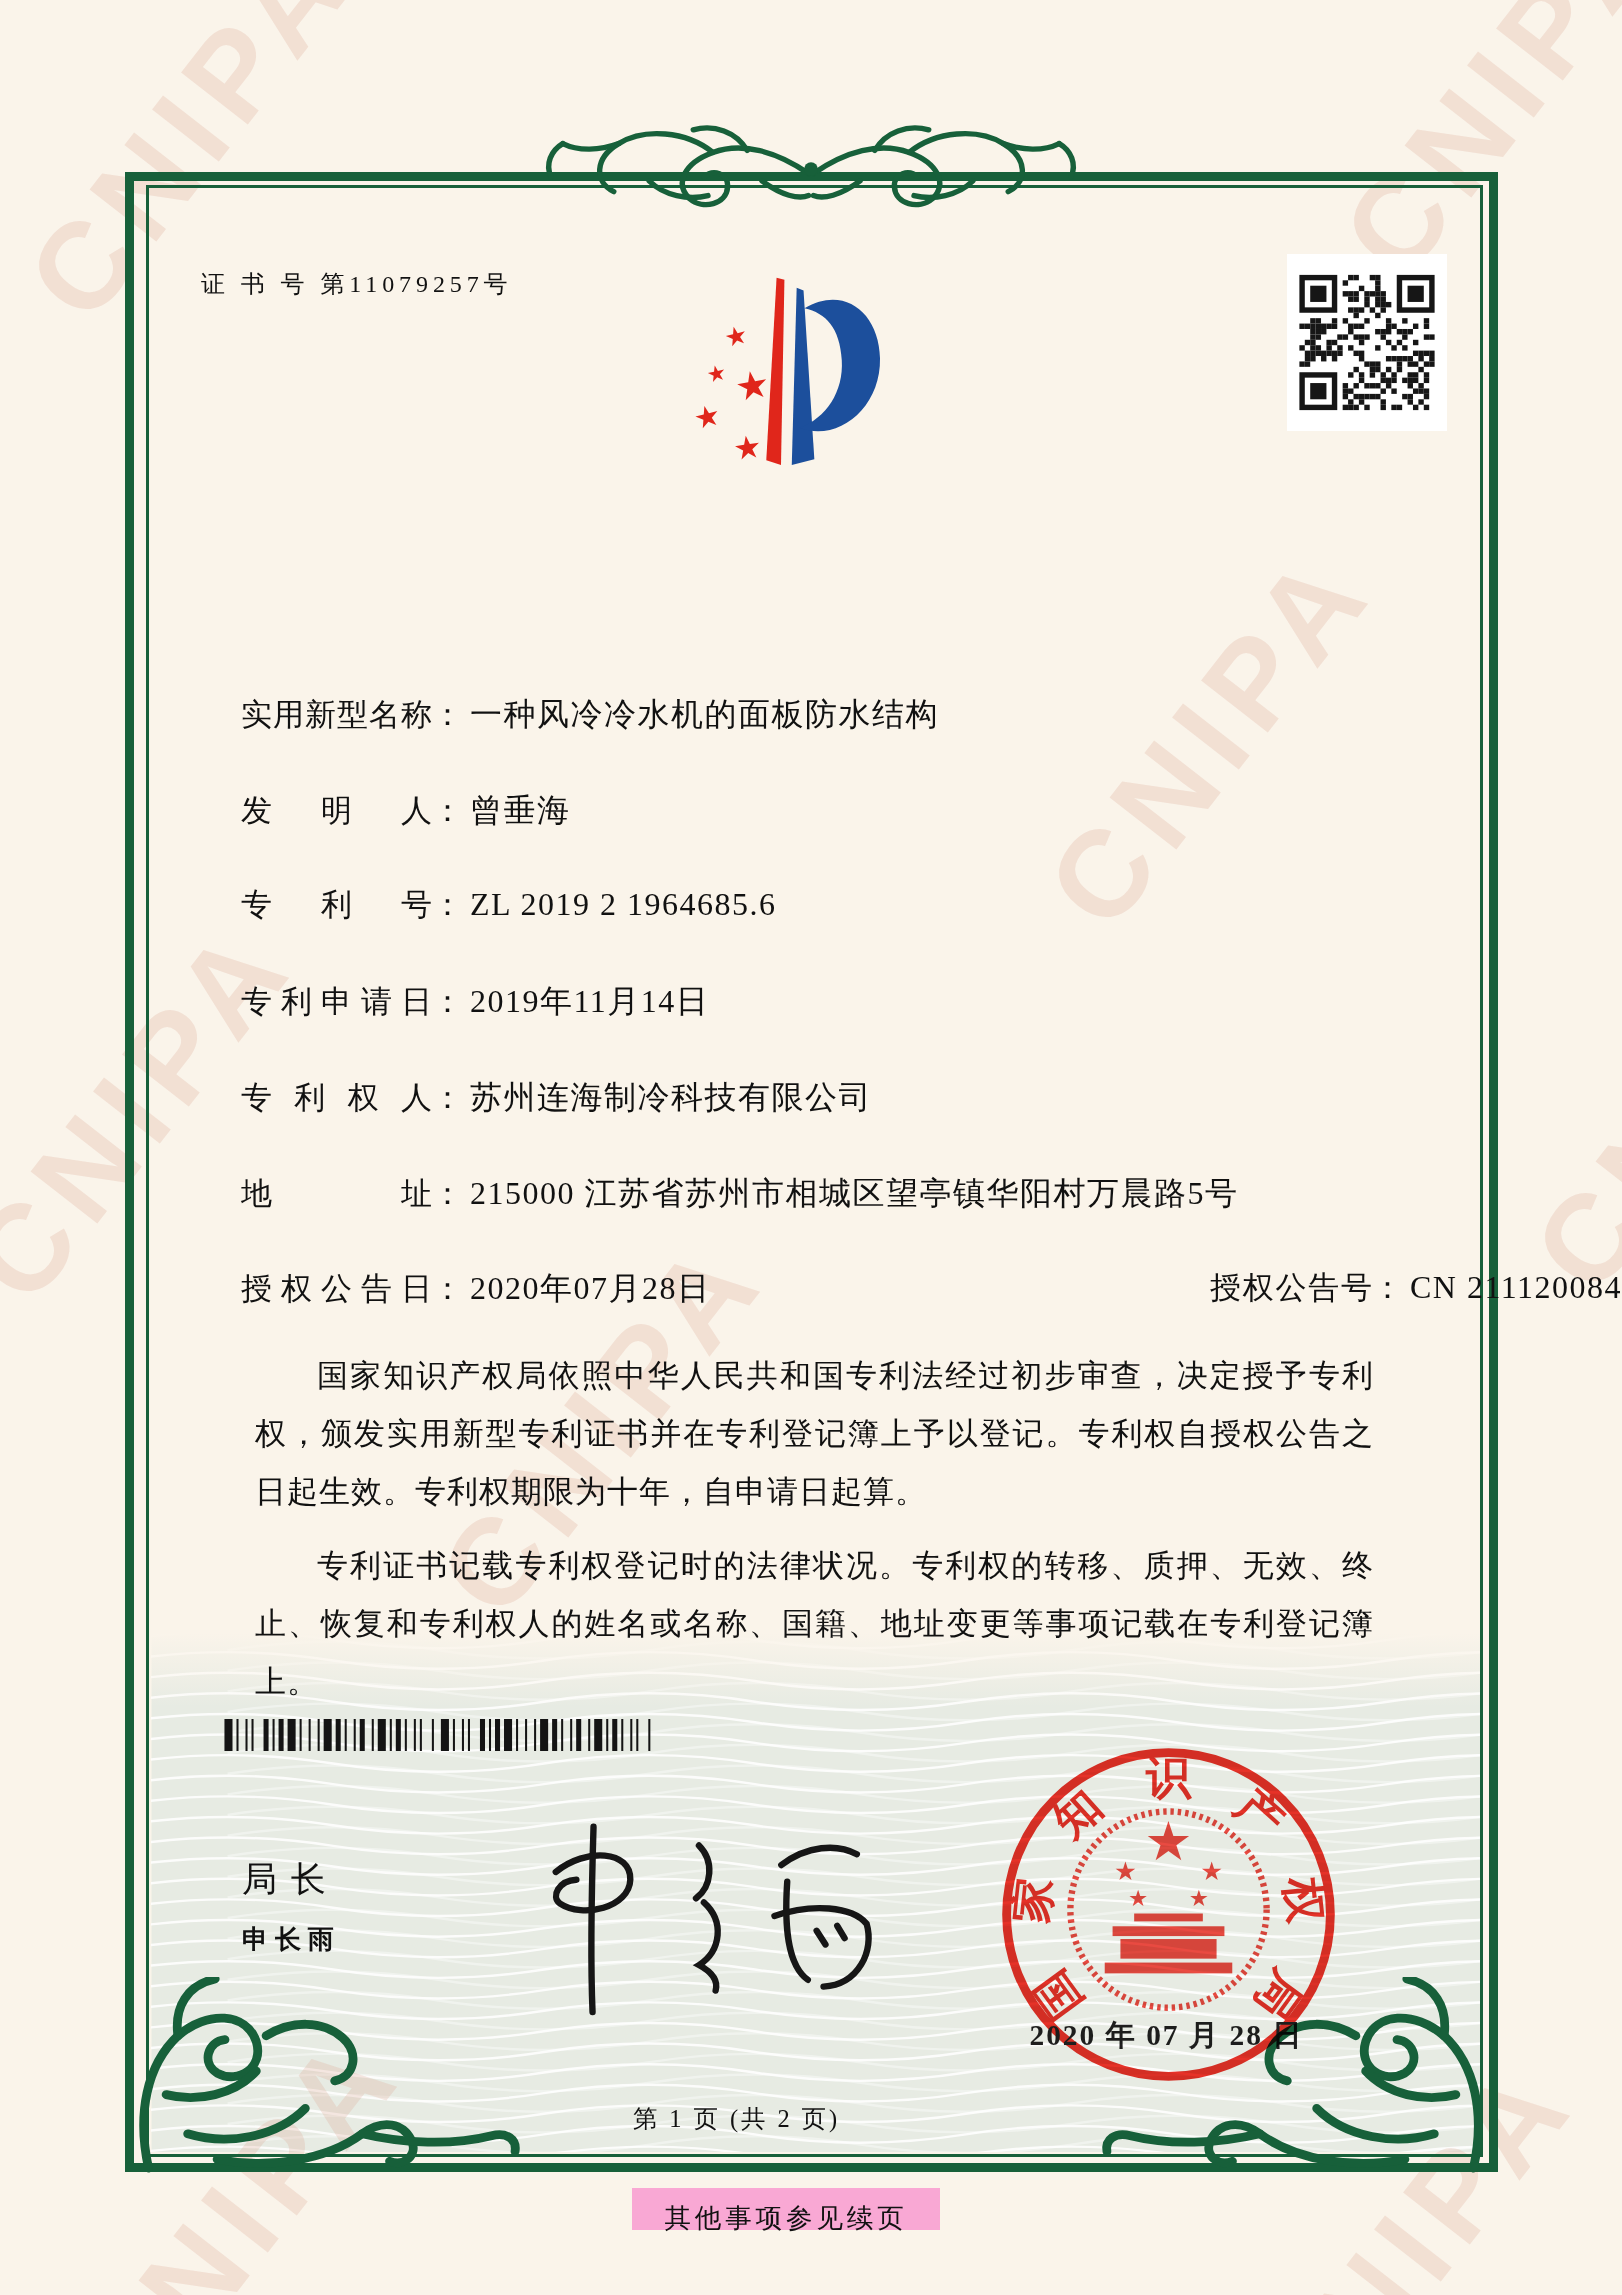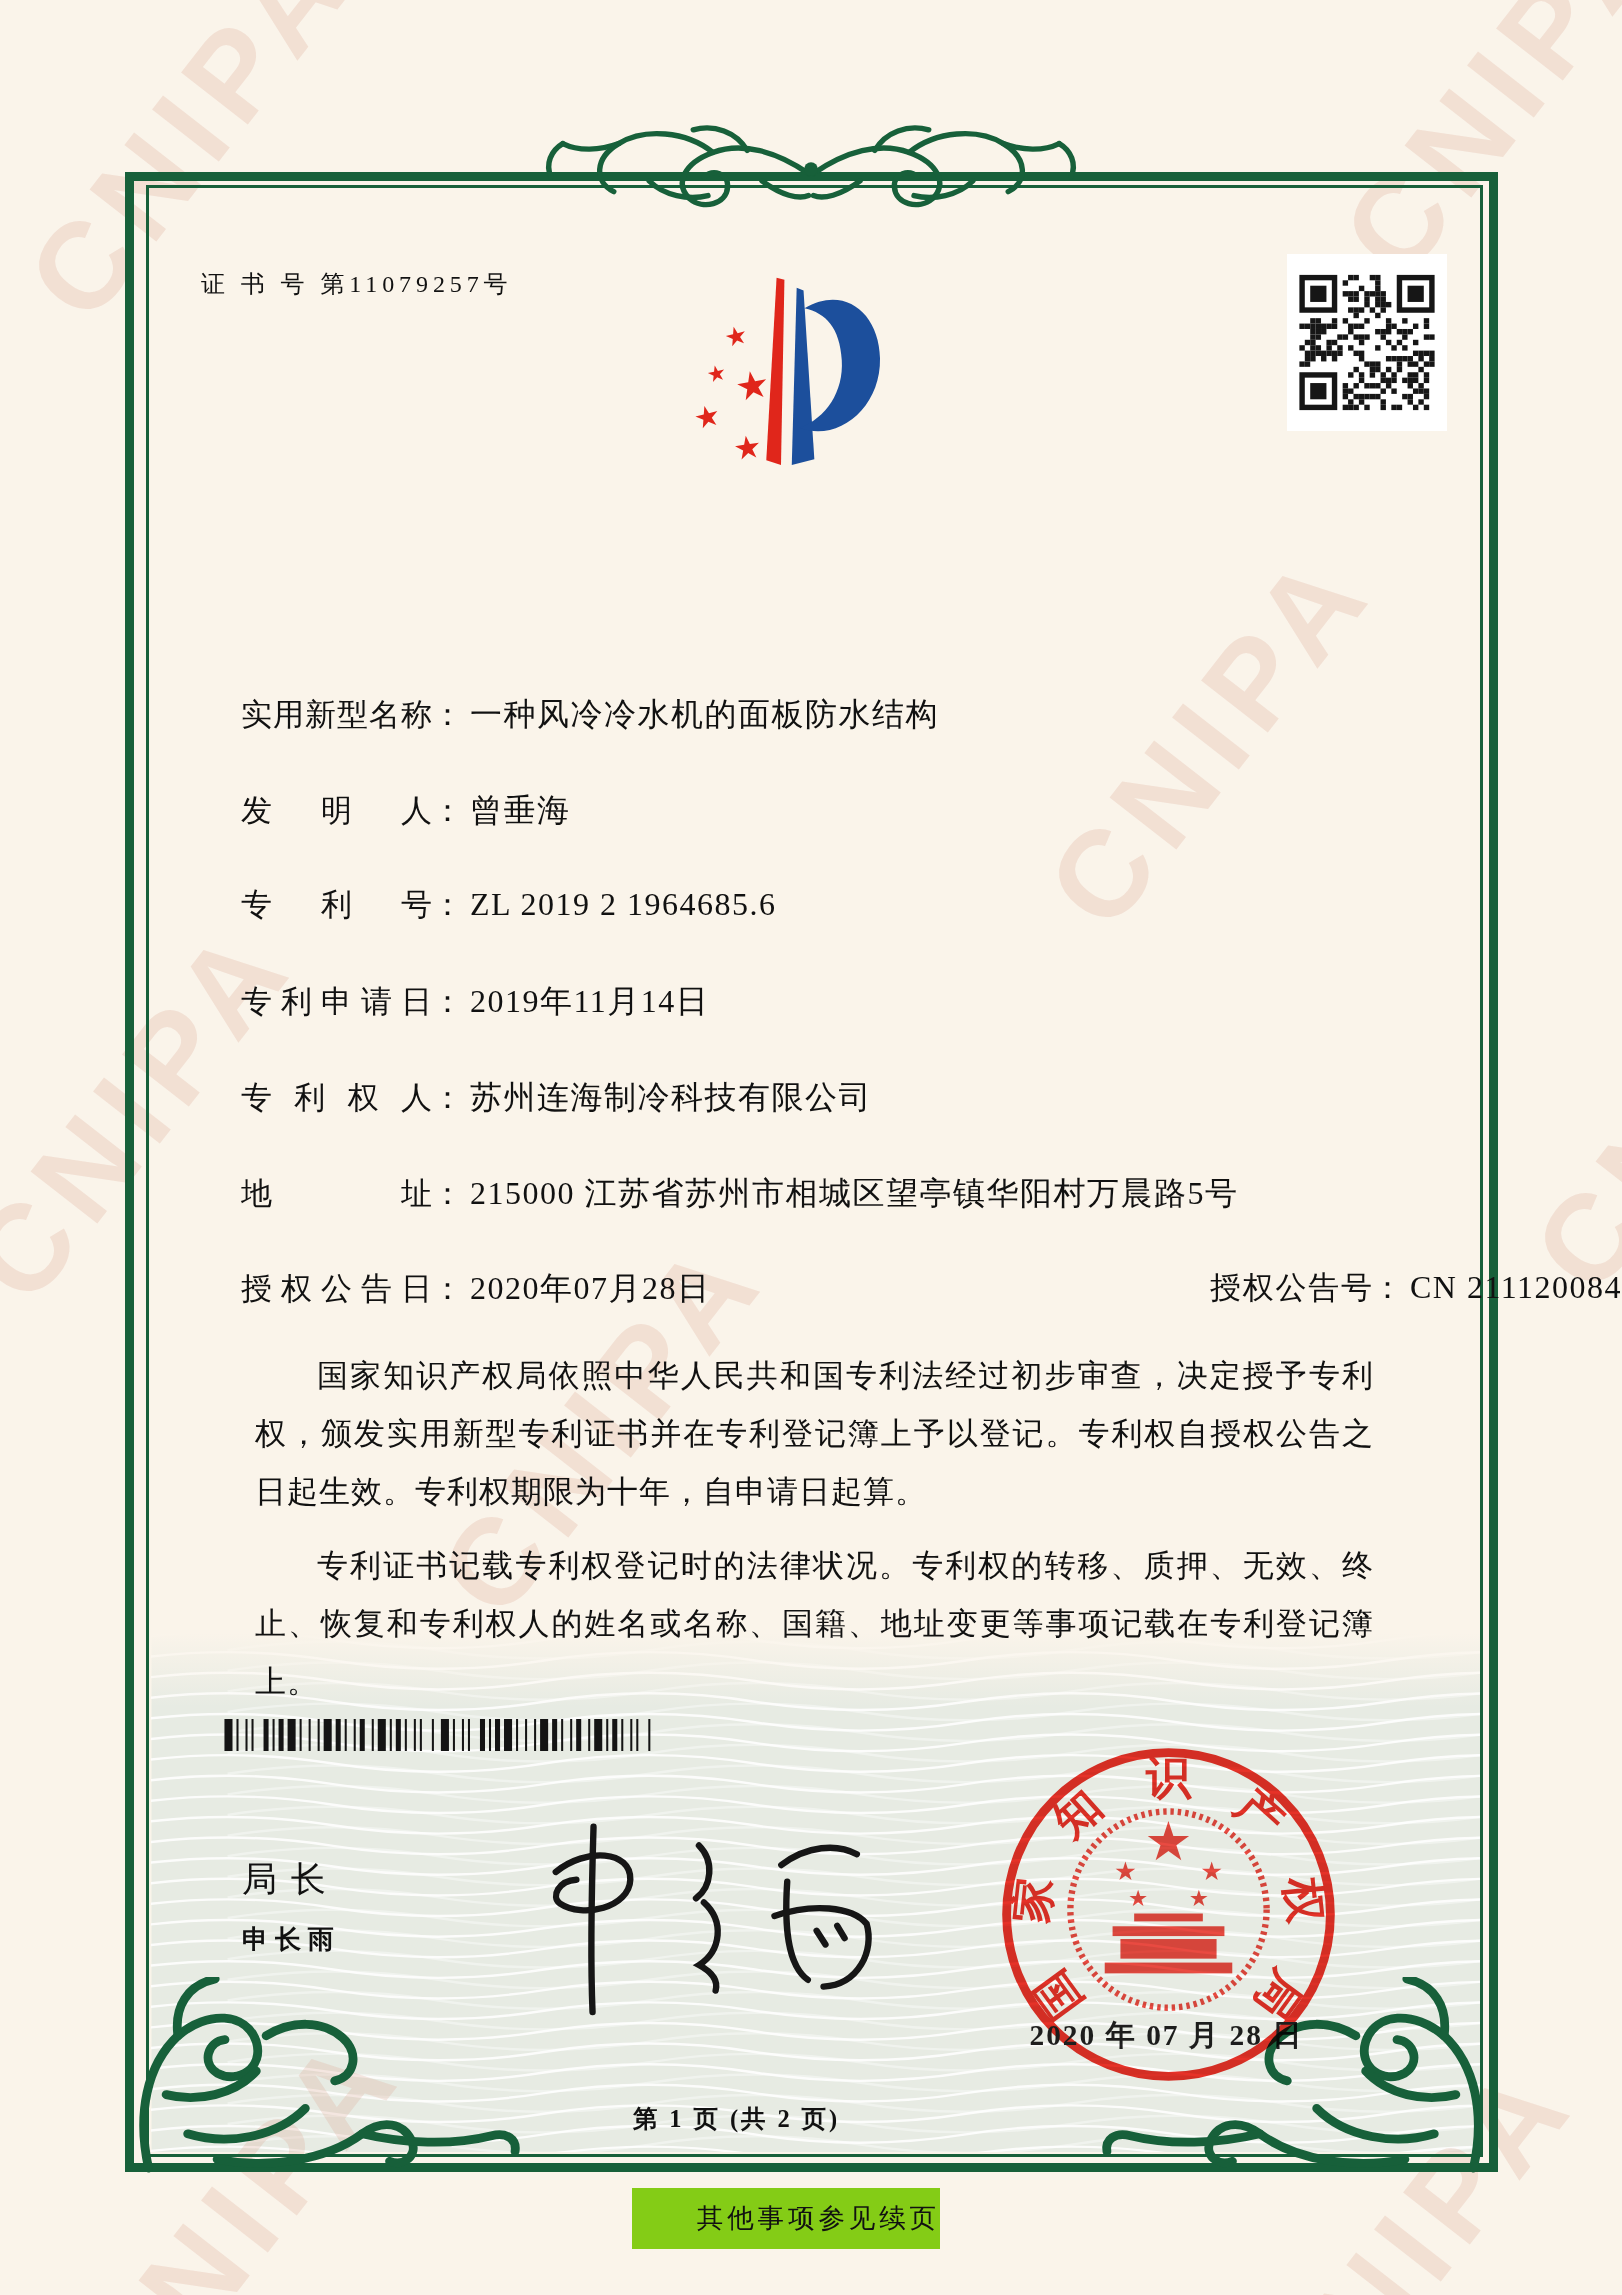--- a/index.html
+++ b/index.html
@@ -35,23 +35,23 @@
   .body-text{position:absolute;left:239px;top:1331px;width:1151px;font-size:31px;
       line-height:58px;text-align:justify;z-index:4;}
   .body-text p{margin:16px;text-indent:2em;letter-spacing:1px;}
   
   .barcode{position:absolute;left:222px;top:1719px;z-index:4;}
   .duty{position:absolute;left:242px;top:1856px;font-size:35px;letter-spacing:13.7px;z-index:4;}
   .dutyname{position:absolute;left:242px;top:1922px;font-size:26px;letter-spacing:6.9px;z-index:4;font-weight:bold;}
   .signature{position:absolute;left:493px;top:1802px;z-index:5;}
   .seal{position:absolute;left:987px;top:1733px;z-index:5;mix-blend-mode:multiply;opacity:.94;}
   .pageinfo{position:absolute;left:540px;top:2102px;width:393px;text-align:center;
-      font-size:24.5px;letter-spacing:2.9px;z-index:4;font-weight:bold;}
-  .contbox{position:absolute;left:632px;top:2188px;width:308px;height:61px;background:#84cc16;
-      z-index:4;text-align:right;}
+      font-size:24.5px;letter-spacing:2.9px;z-index:4;}
+  .contbox{position:absolute;left:632px;top:2188px;width:308px;height:42px;background:#f9a8d4;
+      z-index:4;text-align:center;}
   .contbox span{font-size:26.5px;line-height:60px;letter-spacing:3.9px;}
   .ornament{position:absolute;z-index:3;}
   .orn-br{transform:scaleX(-1);}
 </style>
 </head>
 <body>
 
 <div class="page">
 
   <div class="wm" style="left:-29.4px;top:59px;">CNIPA</div>

